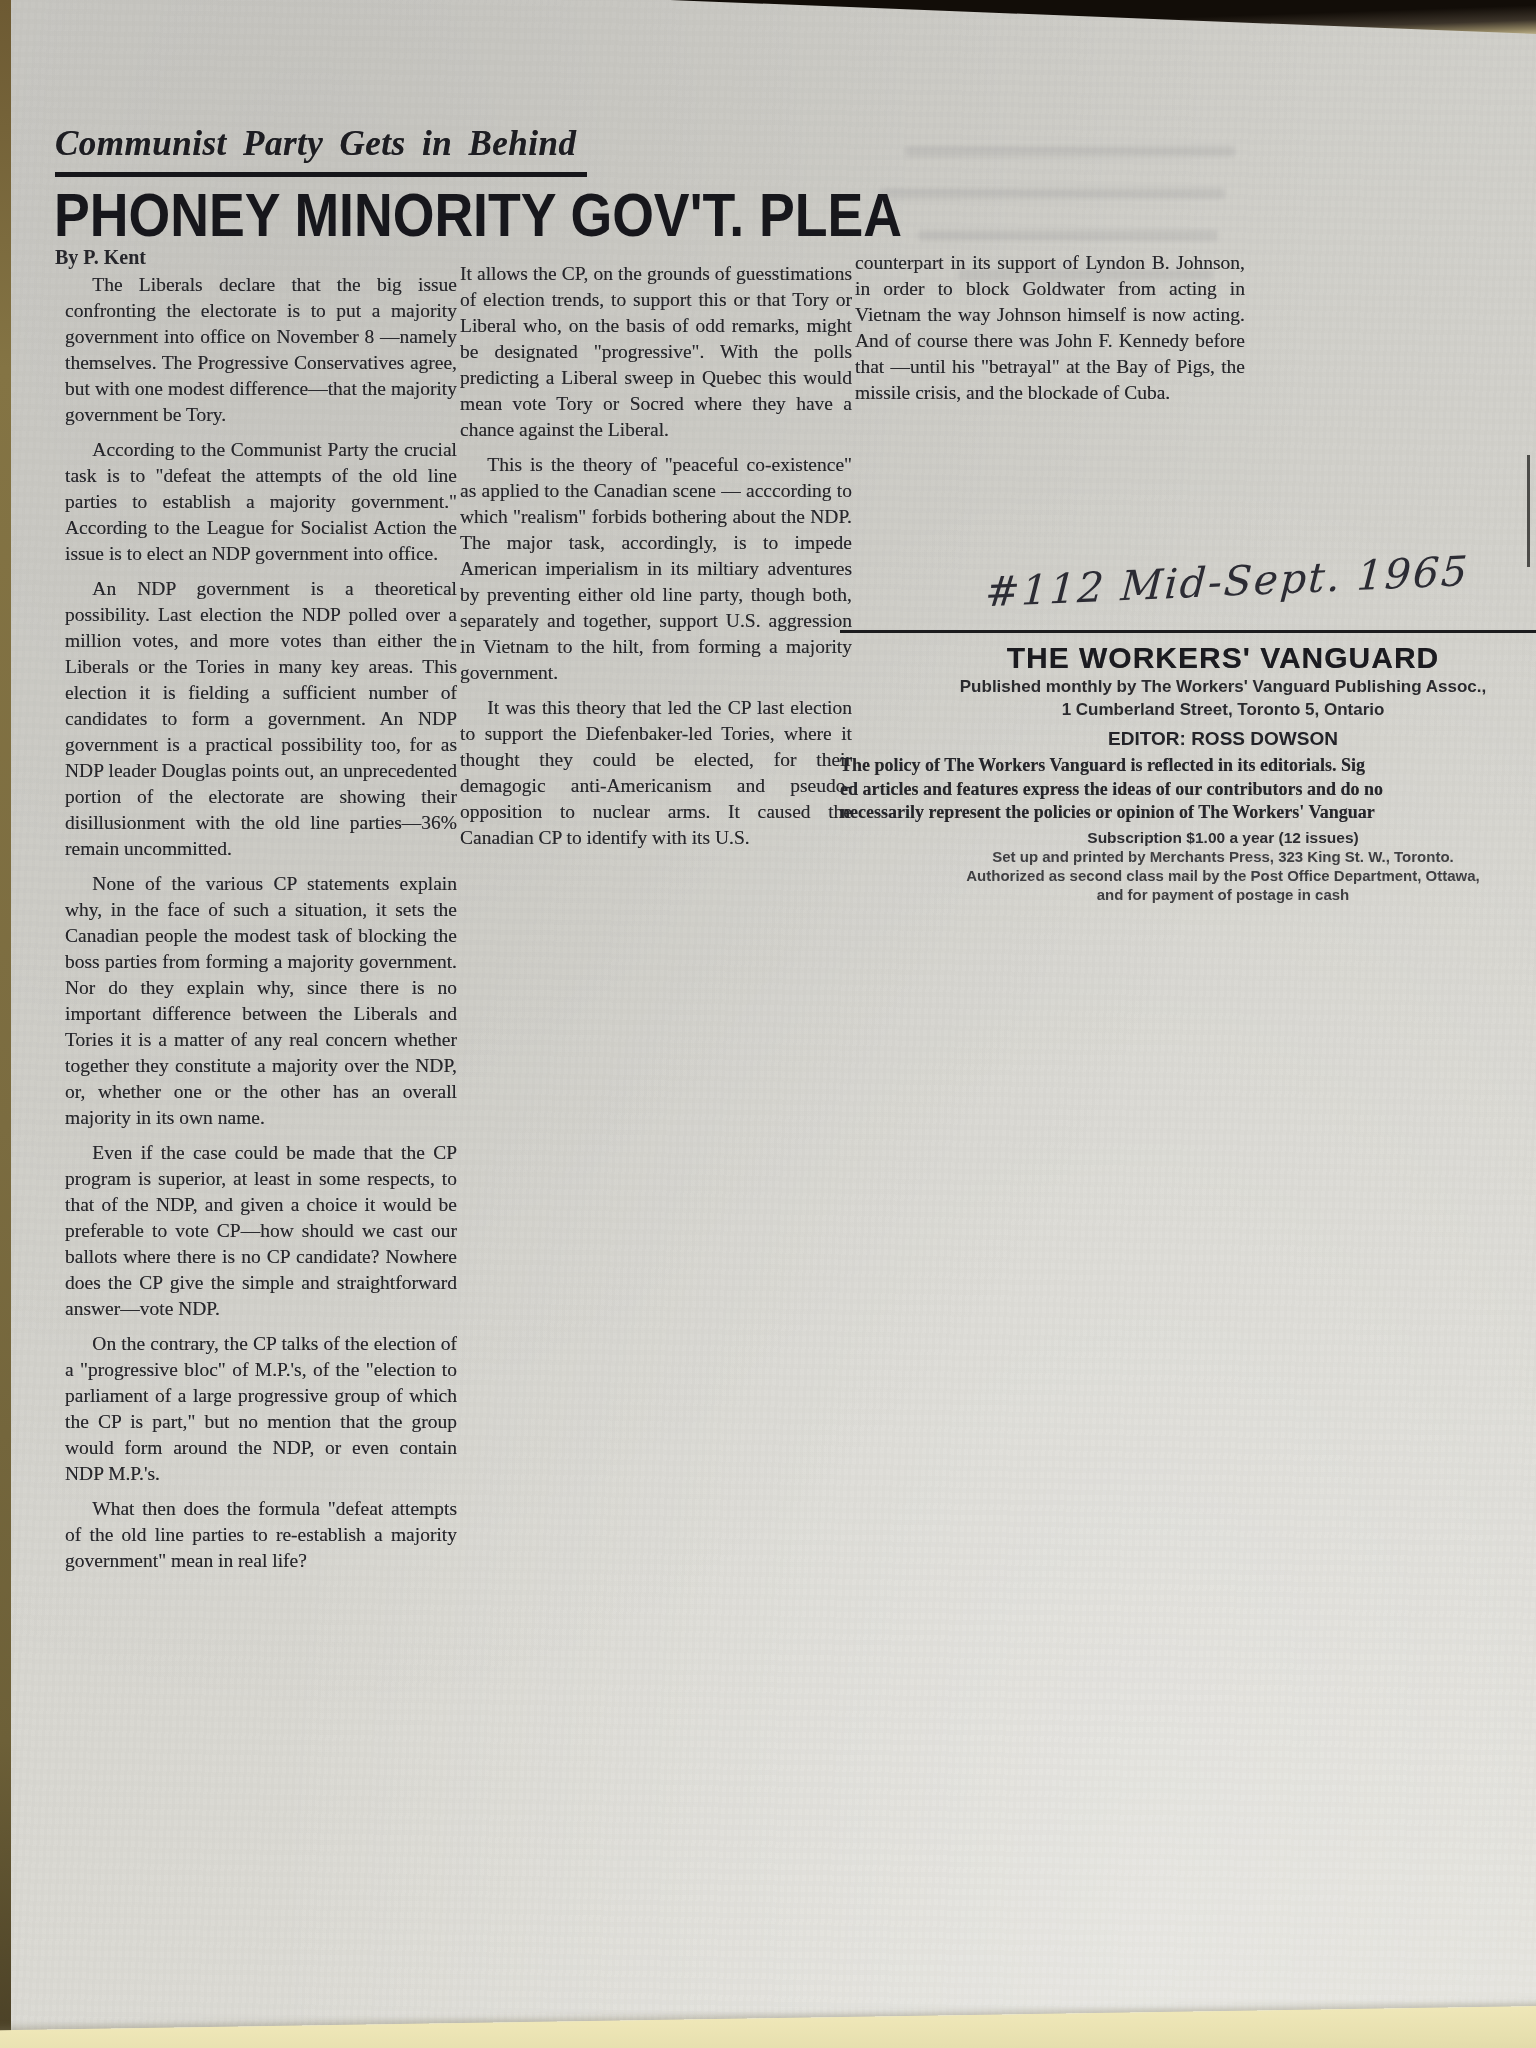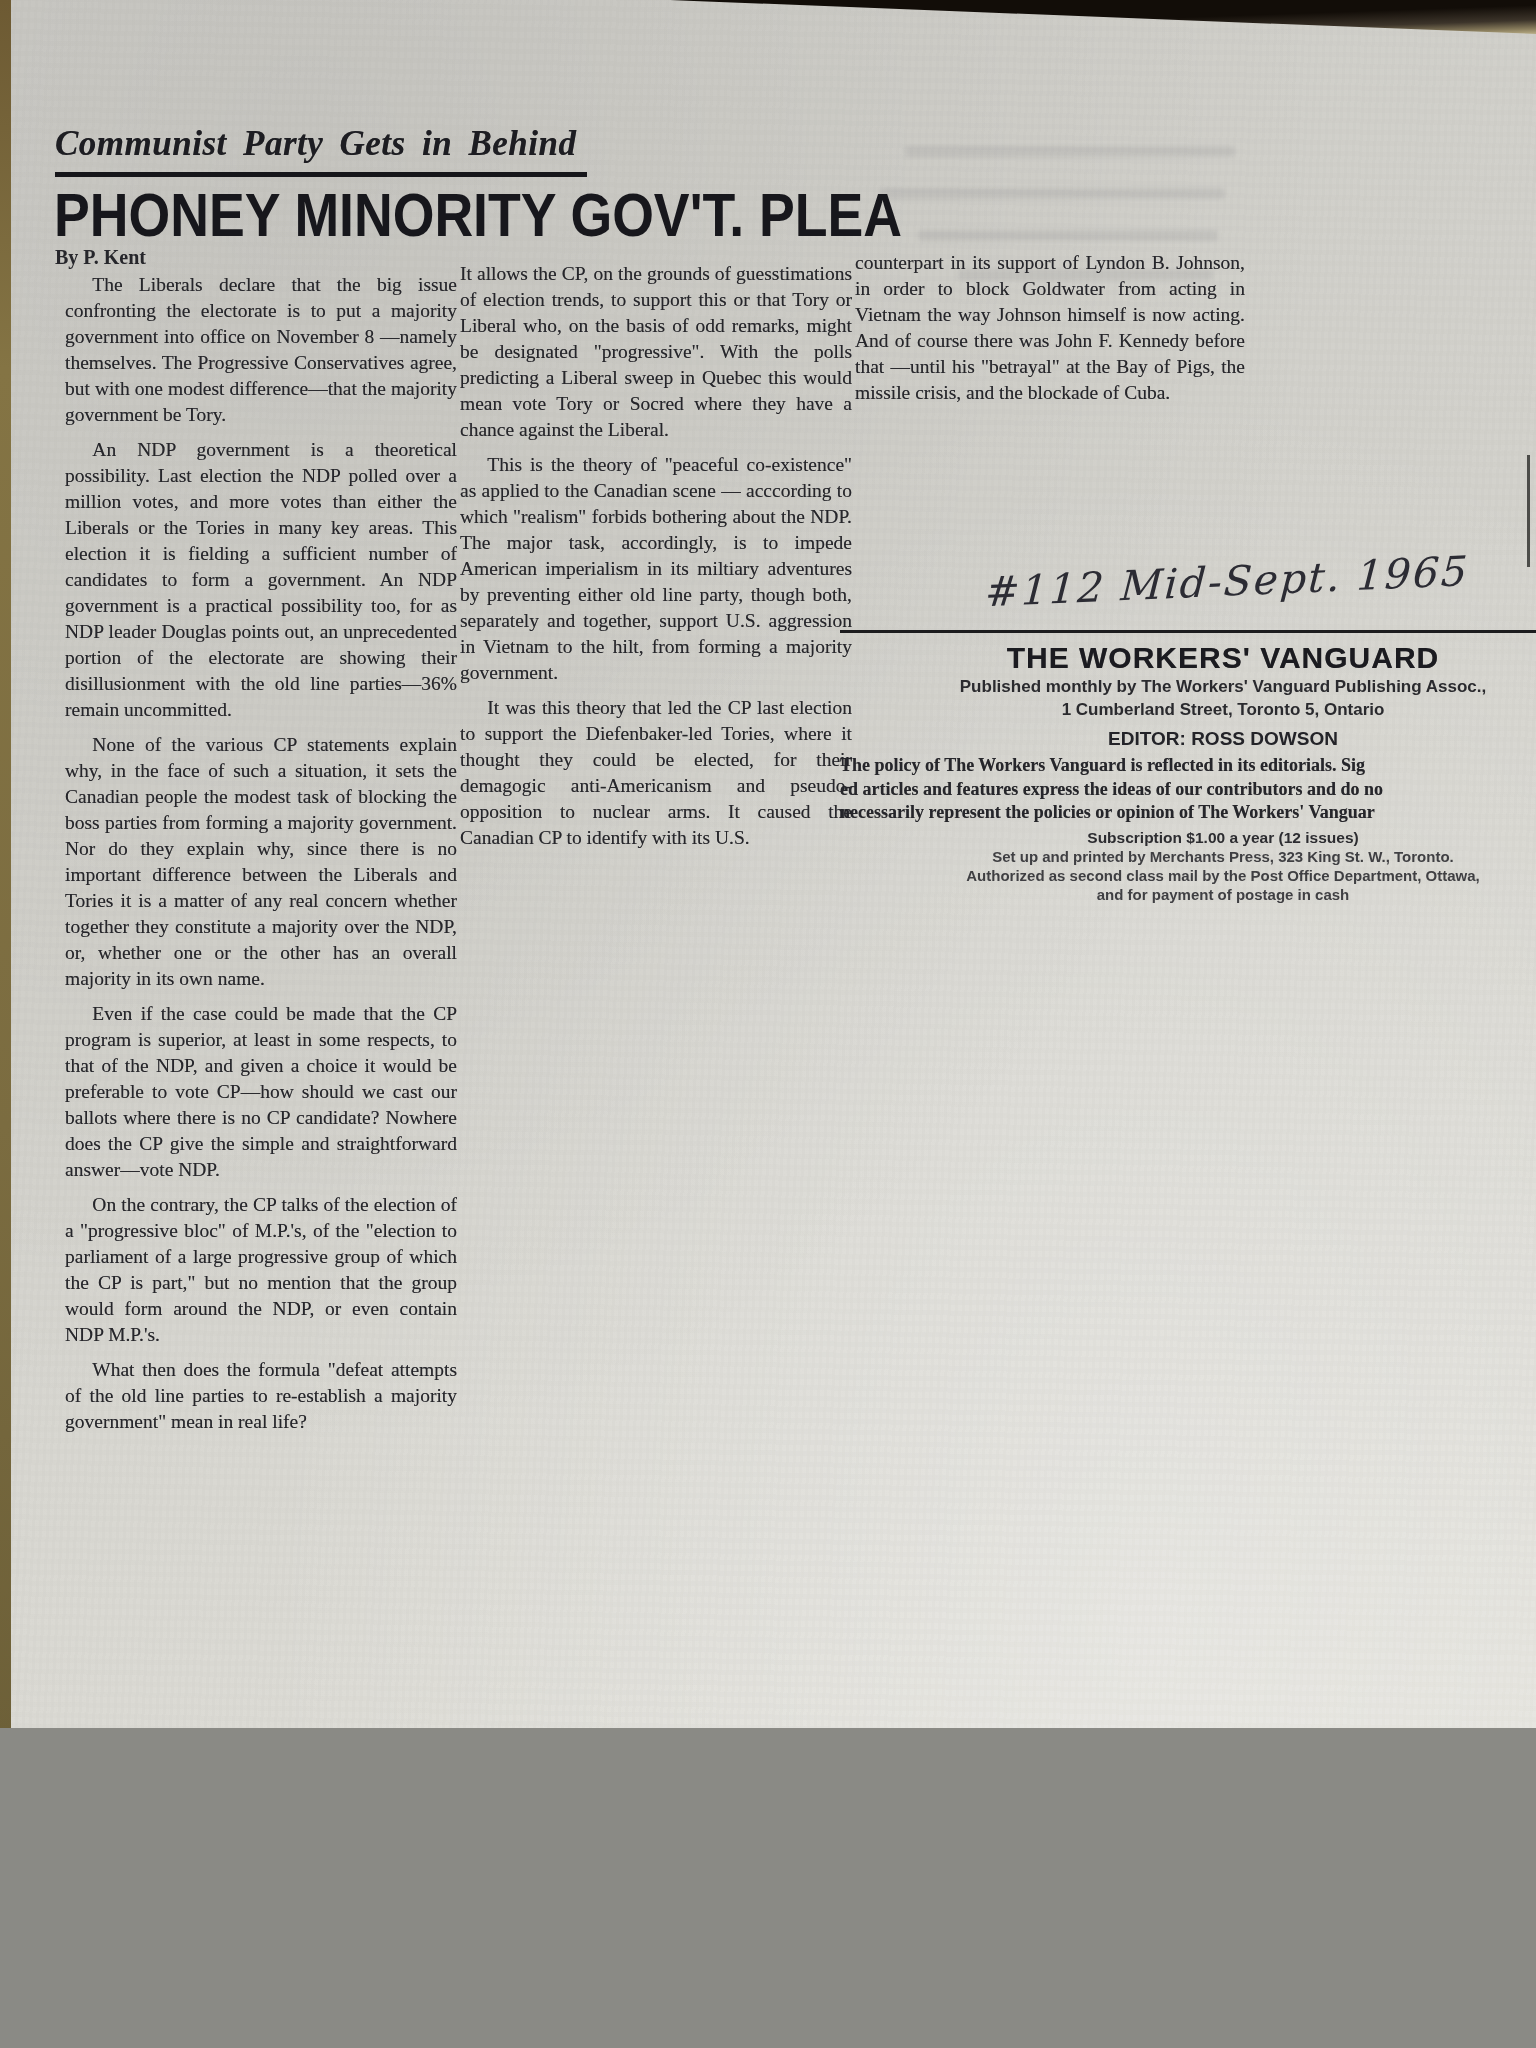--- a/index.html
+++ b/index.html
@@ -2,21 +2,21 @@
 <html lang="en"><head>
 <meta charset="utf-8">
 <style>
   html,body{margin:0;padding:0;}
   body{
     width:1536px;height:2048px;overflow:hidden;
     font-family:"Liberation Serif",serif;
     background:#8a8a85;
   }
   .page{
-    position:relative;width:1536px;height:1728px;overflow:hidden;
+    position:relative;width:1536px;height:2048px;overflow:hidden;
     background:
       radial-gradient(ellipse at 75% 95%, rgba(255,255,255,.28), rgba(255,255,255,0) 55%),
       radial-gradient(ellipse at 20% 10%, rgba(0,0,0,.05), rgba(0,0,0,0) 60%),
       linear-gradient(160deg,#cdccc7 0%,#d2d1cb 45%,#dbdad4 80%,#e2e1da 100%);
   }
   
   .page::before{
     content:"";position:absolute;inset:0;pointer-events:none;opacity:.35;
     background:
       repeating-linear-gradient(93deg, rgba(120,120,115,.05) 0 3px, rgba(255,255,255,.03) 3px 7px),
@@ -131,20 +131,21 @@
   <div class="kicker-underline"></div>
 
   <svg class="headline-svg" width="860" height="72" viewBox="0 0 860 72">
     <text x="2" y="58" font-size="62" textLength="848" lengthAdjust="spacingAndGlyphs">PHONEY MINORITY GOV'T. PLEA</text>
   </svg>
 
   <div class="byline">By P. Kent</div>
 
   <div class="col col1">
     <p>The Liberals declare that the big issue confronting the electorate is to put a majority government into office on November 8 —namely themselves. The Progressive Conservatives agree, but with one modest difference—that the majority government be Tory.</p>
+    <p>According to the Communist Party the crucial task is to "defeat the attempts of the old line parties to establish a majority government." According to the League for Socialist Action the issue is to elect an NDP government into office.</p>
     <p>An NDP government is a theoretical possibility. Last election the NDP polled over a million votes, and more votes than either the Liberals or the Tories in many key areas. This election it is fielding a sufficient number of candidates to form a government. An NDP government is a practical possibility too, for as NDP leader Douglas points out, an unprecedented portion of the electorate are showing their disillusionment with the old line parties—36% remain uncommitted.</p>
     <p>None of the various CP statements explain why, in the face of such a situation, it sets the Canadian people the modest task of blocking the boss parties from forming a majority government. Nor do they explain why, since there is no important difference between the Liberals and Tories it is a matter of any real concern whether together they constitute a majority over the NDP, or, whether one or the other has an overall majority in its own name.</p>
     <p>Even if the case could be made that the CP program is superior, at least in some respects, to that of the NDP, and given a choice it would be preferable to vote CP—how should we cast our ballots where there is no CP candidate? Nowhere does the CP give the simple and straightforward answer—vote NDP.</p>
     <p>On the contrary, the CP talks of the election of a "progressive bloc" of M.P.'s, of the "election to parliament of a large progressive group of which the CP is part," but no mention that the group would form around the NDP, or even contain NDP M.P.'s.</p>
     <p>What then does the formula "defeat attempts of the old line parties to re-establish a majority government" mean in real life?</p>
   </div>
 
   <div class="col col2">
     <p class="no-indent">It allows the CP, on the grounds of guesstimations of election trends, to support this or that Tory or Liberal who, on the basis of odd remarks, might be designated "progressive". With the polls predicting a Liberal sweep in Quebec this would mean vote Tory or Socred where they have a chance against the Liberal.</p>
     <p>This is the theory of "peaceful co-existence" as applied to the Canadian scene — acccording to which "realism" forbids bothering about the NDP. The major task, accordingly, is to impede American imperialism in its miltiary adventures by preventing either old line party, though both, separately and together, support U.S. aggression in Vietnam to the hilt, from forming a majority government.</p>

